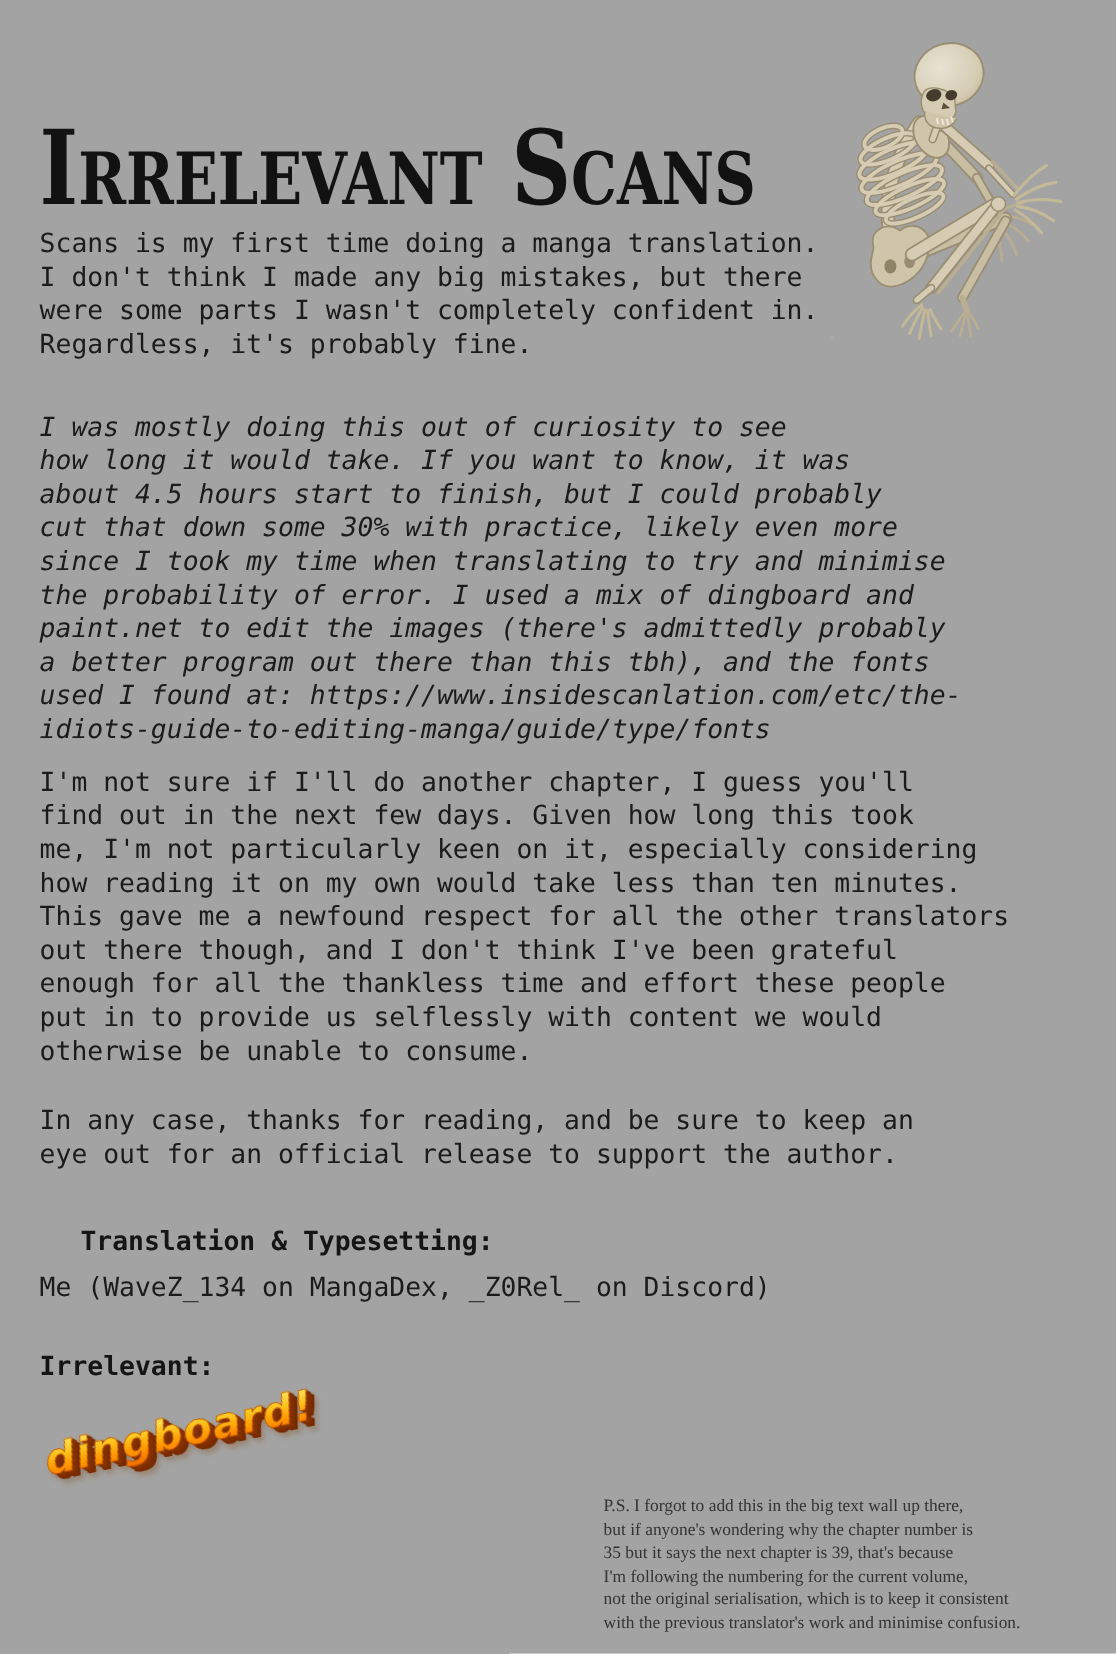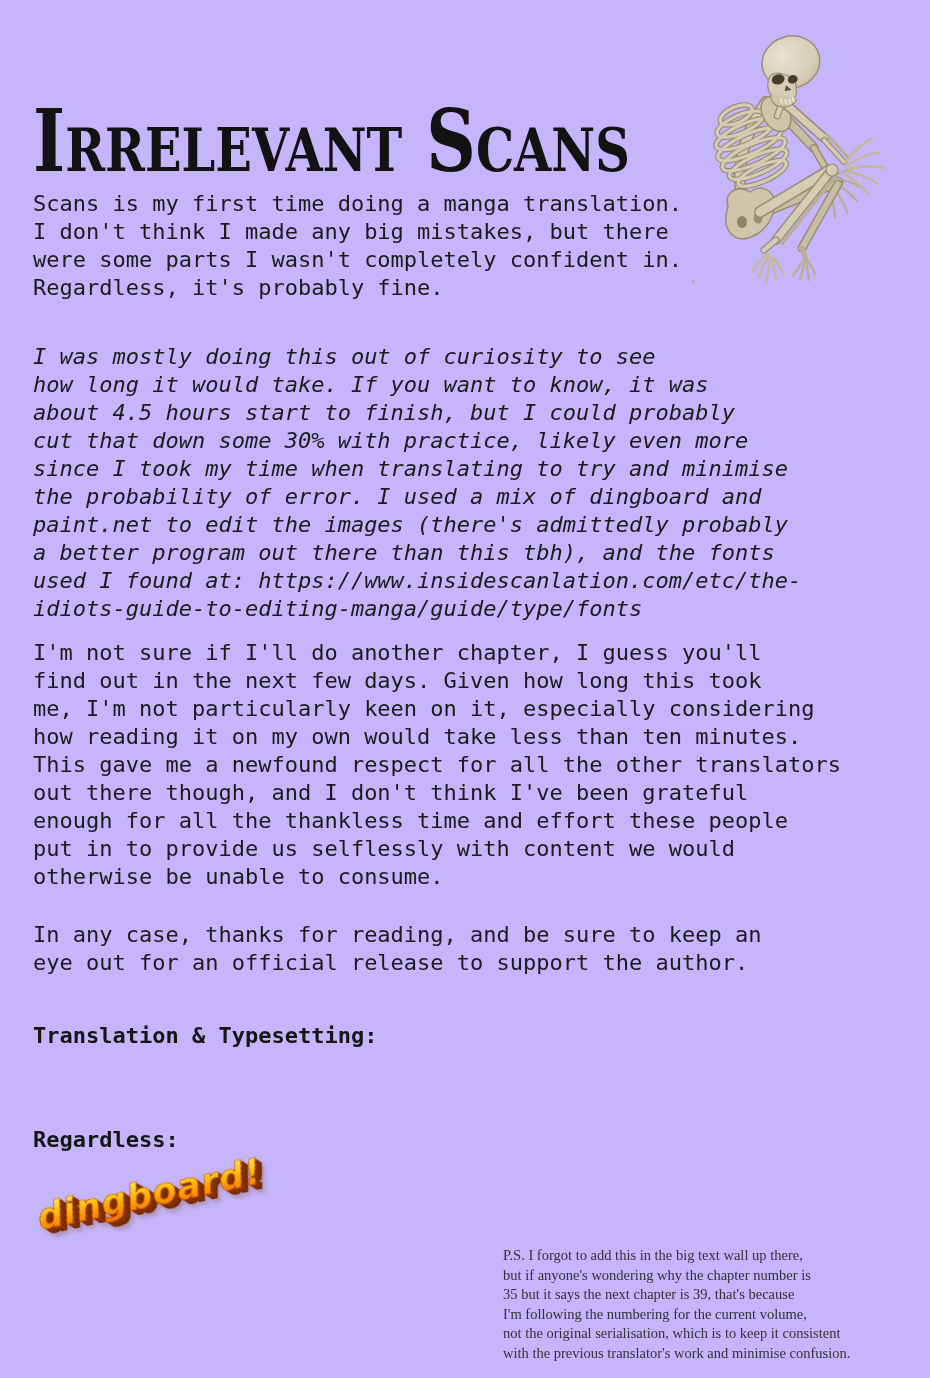--- a/index.html
+++ b/index.html
@@ -1,20 +1,20 @@
 <!DOCTYPE html>
 <html><head>
 <meta charset="utf-8">
 <style>
   html,body{margin:0;padding:0;background:#e9e9e9;}
   .page{
     position:relative;
     width:930px;height:1378px;
     margin:0 auto;
-    background:#c4b5fd;
+    background:#a3a3a3;
     overflow:hidden;
     font-family:"DejaVu Sans Mono", monospace;
     color:#1b1b1b;
   }
   .page-title{
     position:absolute;left:33px;top:40px;
     font-family:"DejaVu Serif", serif;
     font-weight:bold;
     font-variant:small-caps;
     font-size:86px;line-height:86px;
@@ -38,21 +38,21 @@
     position:absolute;left:33px;
     font-size:22px;line-height:28px;
     font-weight:bold;color:#151515;
     white-space:nowrap;
   }
   .credit-value{
     position:absolute;left:33px;
     font-size:22px;line-height:28px;
     color:#1b1b1b;white-space:nowrap;
   }
-  .tt-label{top:1022px;}
+  .tt-label{top:1022px;margin-left:34px;}
   .tt-value{top:1060px;}
   .rd-label{top:1126px;}
 
   
   .dingboard{
     position:absolute;left:38px;top:1196px;
     transform:rotate(-12deg);
     transform-origin:left center;
     font-family:"DejaVu Sans", sans-serif;
     font-style:italic;font-weight:bold;
@@ -246,21 +246,22 @@
 find out in the next few days. Given how long this took
 me, I'm not particularly keen on it, especially considering
 how reading it on my own would take less than ten minutes.
 This gave me a newfound respect for all the other translators
 out there though, and I don't think I've been grateful
 enough for all the thankless time and effort these people
 put in to provide us selflessly with content we would
 otherwise be unable to consume.</p>
 
   <div class="credit-label tt-label">Translation &amp; Typesetting:</div>
-  <div class="credit-label rd-label">Regardless:</div>
+  <div class="credit-value tt-value">Me (WaveZ_134 on MangaDex, _Z0Rel_ on Discord)</div>
+  <div class="credit-label rd-label">Irrelevant:</div>
 
   <div class="dingboard">
     <span class="db-depth">dingboard!</span>
     <span class="db-face">dingboard!</span>
   </div>
 
   <div class="ps-text">P.S. I forgot to add this in the big text wall up there,
 but if anyone's wondering why the chapter number is
 35 but it says the next chapter is 39, that's because
 I'm following the numbering for the current volume,

